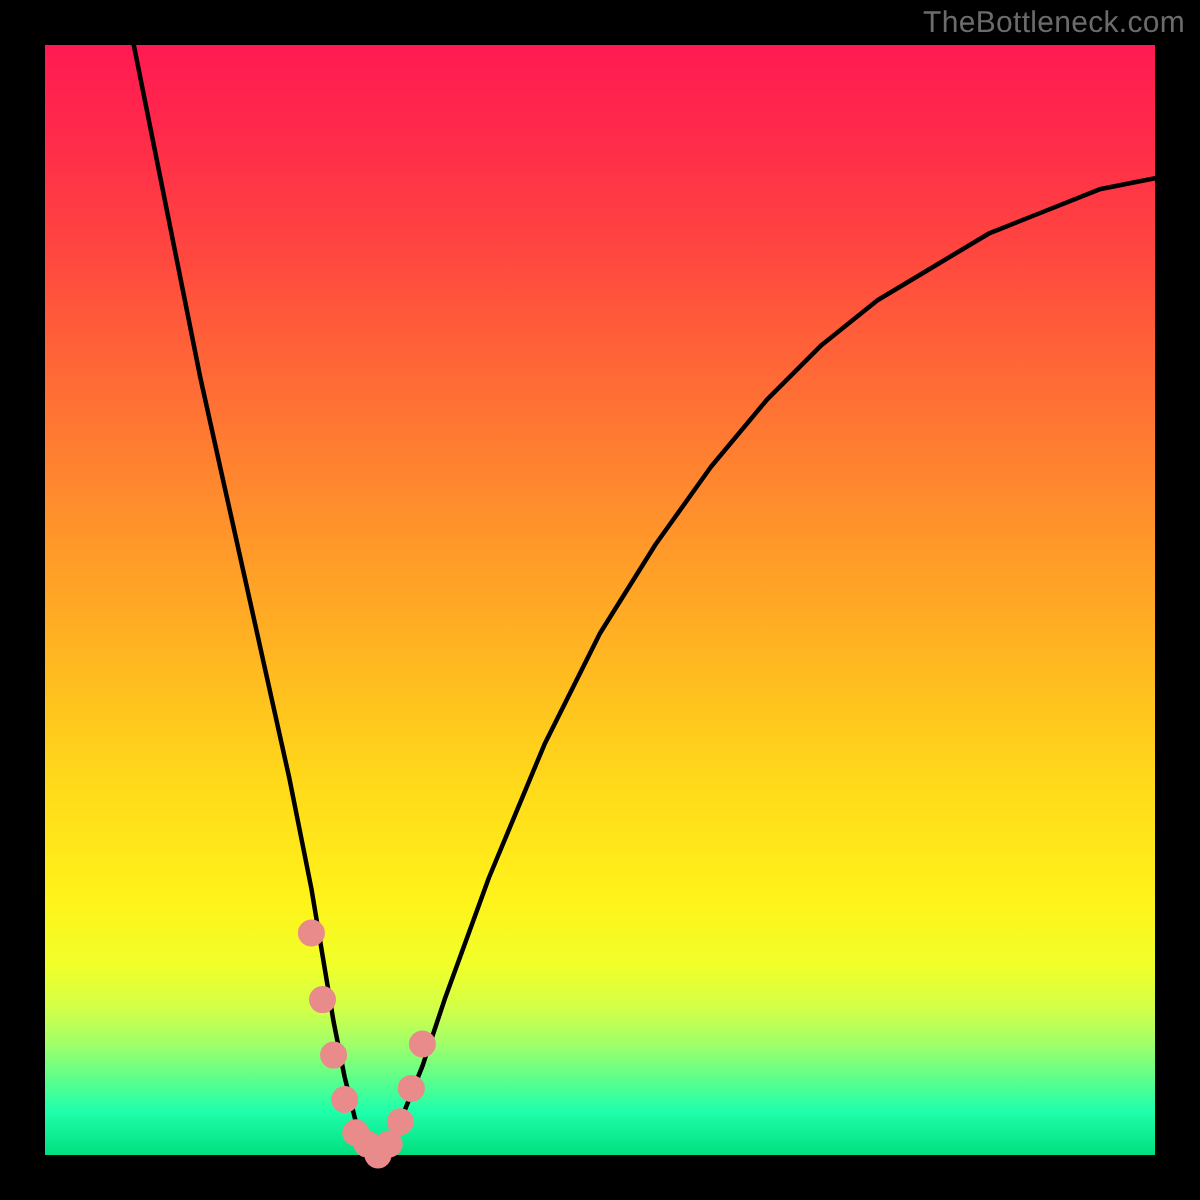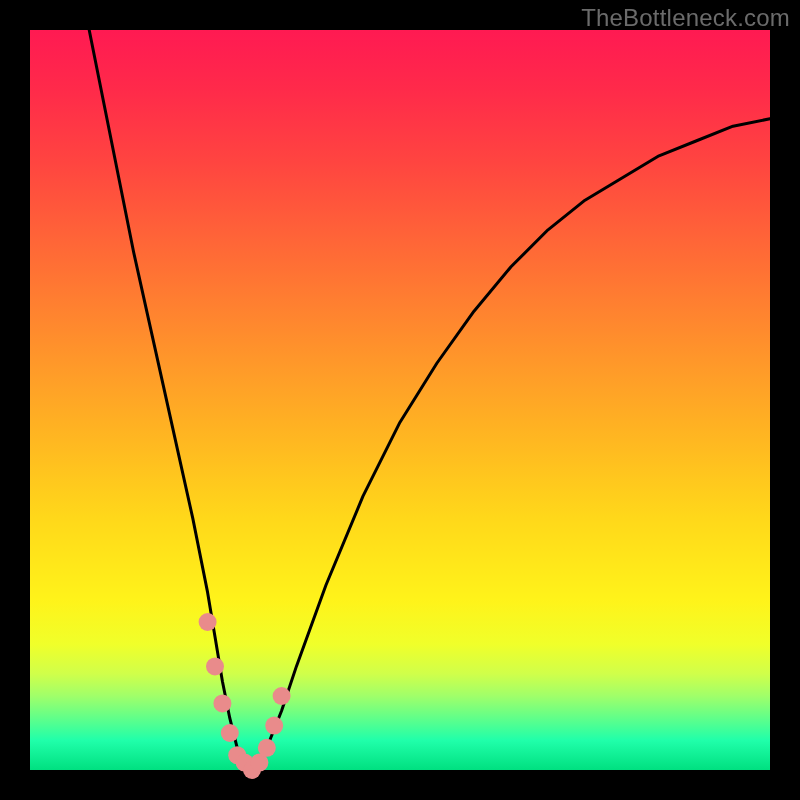--- a/index.html
+++ b/index.html
@@ -38,21 +38,21 @@
       #60ff8a 93%,
       #20ffaa 96%,
       #00e080 100%
     );
   }
   .watermark {
     position: absolute;
     top: 4px;
     right: 10px;
     color: #6b6b6b;
-    font-size: 24px;
+    font-size: 20px;
     letter-spacing: 0.2px;
     font-weight: 400;
     user-select: none;
   }
   svg.curve {
     position: absolute;
     left: 0;
     top: 0;
     width: 740px;
     height: 740px;

